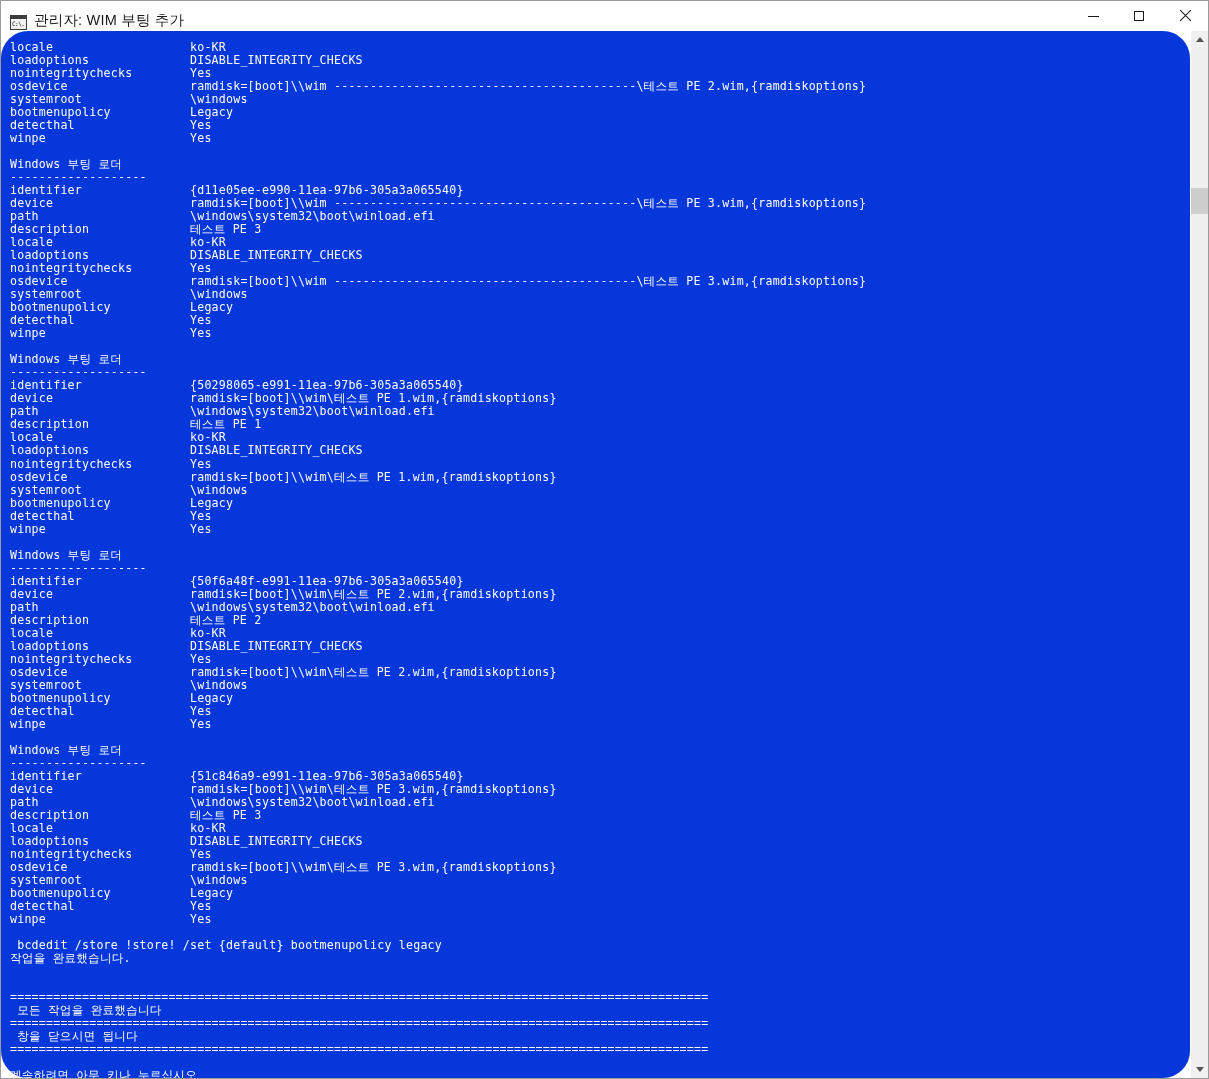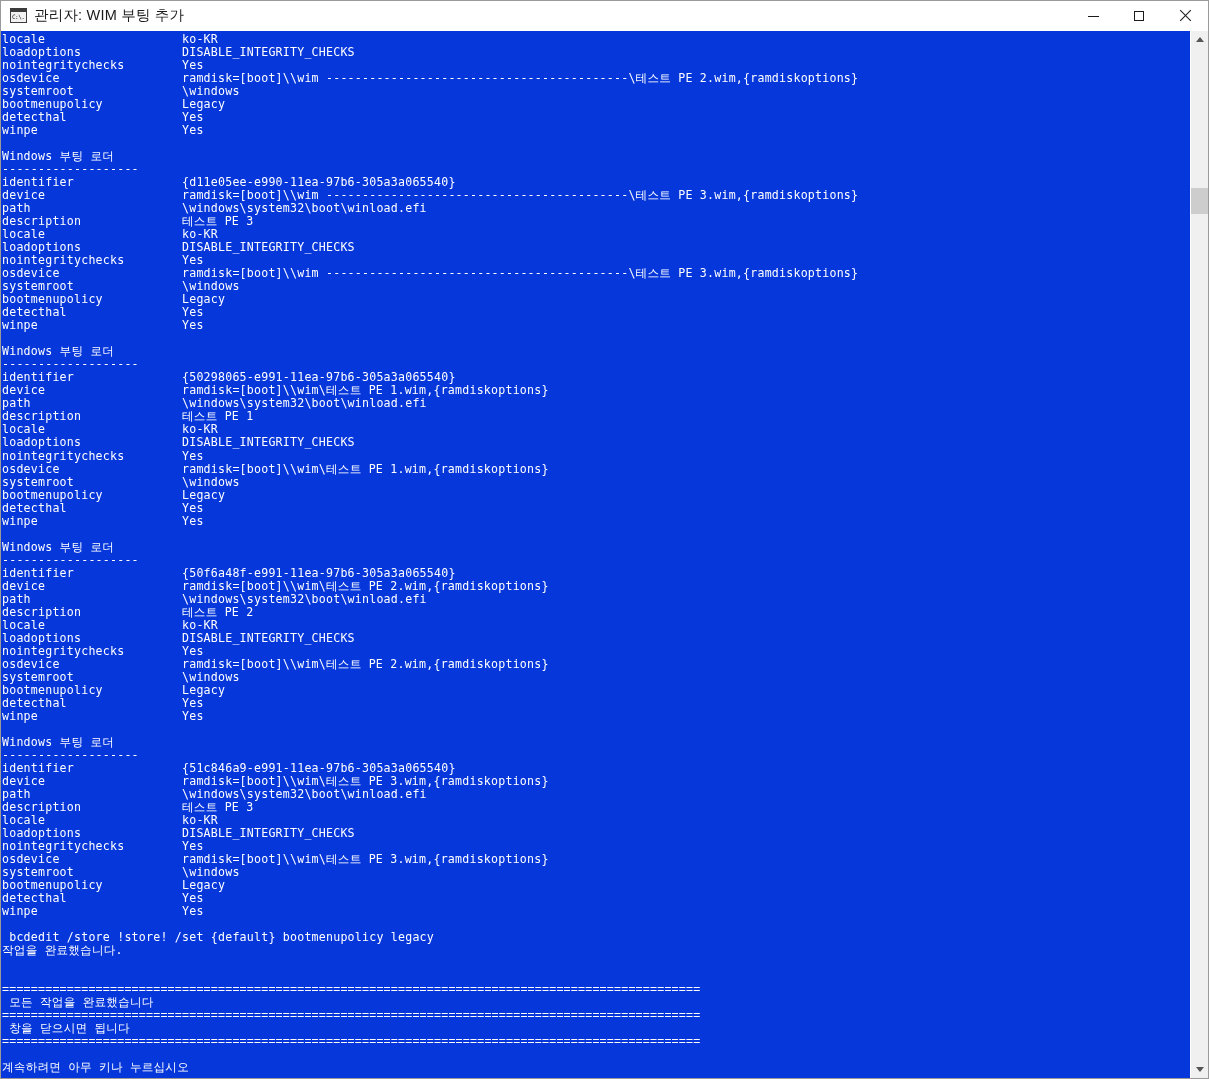--- a/index.html
+++ b/index.html
@@ -25,21 +25,21 @@
     display: flex;
     flex-direction: column;
   }
 
   
   #titlebar {
     height: 29px;
     min-height: 29px;
     background: #ffffff;
     display: flex;
-    align-items: center;
+    align-items: flex-end;
     position: relative;
     border-bottom: 1px solid #ffffff;
   }
   #title-icon {
     width: 17px;
     height: 15px;
     margin-left: 9px;
     margin-right: 7px;
     background: #f2f2f2;
     border: 1px solid #3c3c3c;
@@ -121,21 +121,22 @@
     flex: 1 1 auto;
     display: flex;
     position: relative;
     min-height: 0;
   }
   #console {
     flex: 1 1 auto;
     background: #0537db;
     overflow: hidden;
     position: relative;
-    padding: 0;
+    padding: 8px;
+    border-radius: 27px;
   }
   #console-text {
     font-family: "DejaVu Sans Mono", monospace;
     font-size: 11.6px;
     line-height: 13.02px;
     color: #ffffff;
     white-space: pre;
     letter-spacing: 0.22px;
     padding: 2px 0 0 1px;
     margin: 0;

